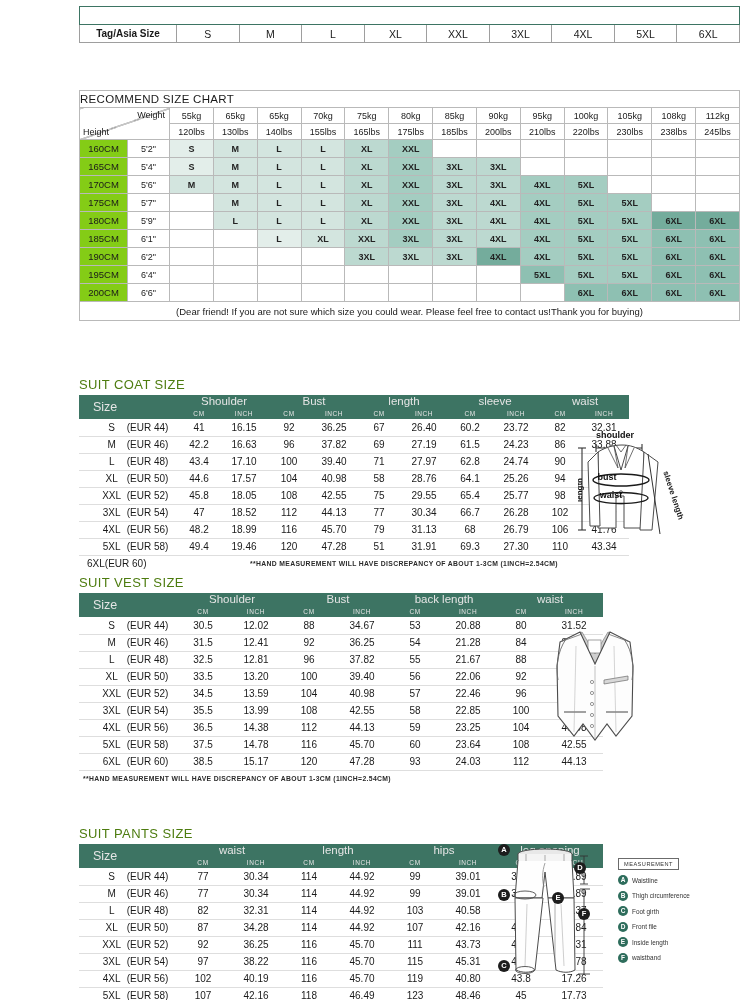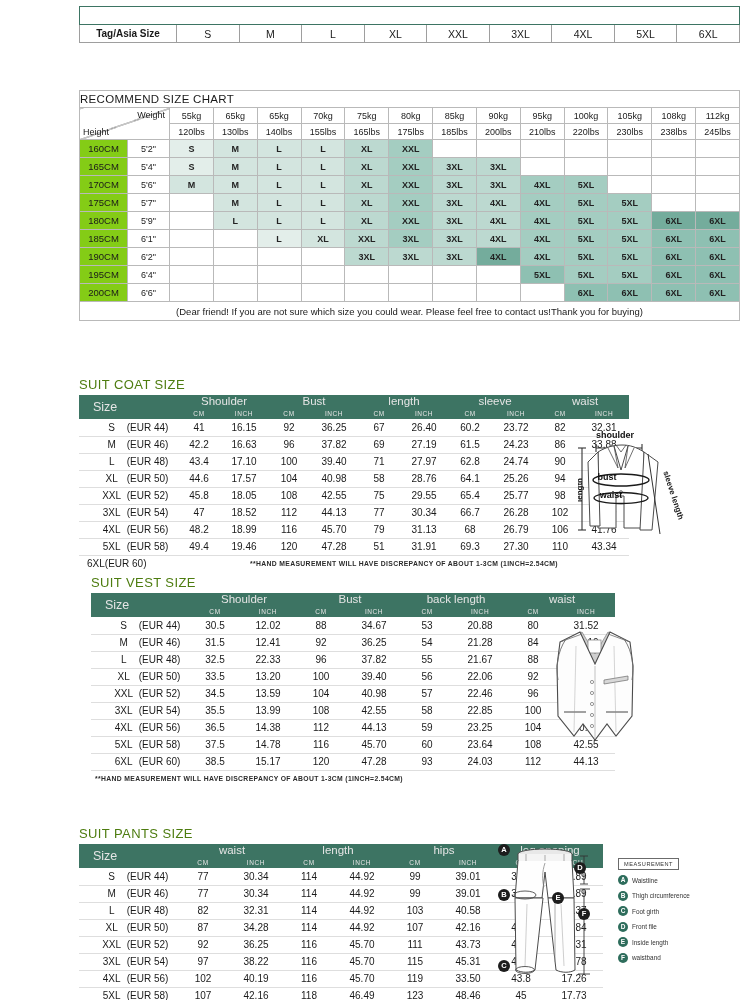--- a/index.html
+++ b/index.html
@@ -614,21 +614,21 @@
       <ellipse cx="43" cy="80" rx="27" ry="5.5" fill="none" stroke="#1a1a1a" stroke-width="1.4"></ellipse>
 
       <text class="lbl" x="18" y="20">shoulder</text>
       <text class="lbl" x="29" y="62" text-anchor="middle">bust</text>
       <text class="lbl" x="33" y="80" text-anchor="middle">waist</text>
       <text class="lblsm" x="4" y="72" transform="rotate(-90 4 72)" text-anchor="middle">length</text>
       <text class="lblsm" x="93" y="78" transform="rotate(72 93 78)" text-anchor="middle">sleeve length</text>
     </svg>
   </div>
 
-  <div class="prod" style="left:91px; top:572px;">
+  <div class="prod" style="left:79px; top:572px;">
     <div class="sec-title">SUIT VEST SIZE</div>
     <table class="prod-tbl">
       <colgroup>
         <col style="width:100px">
         <col style="width:48px">
           <col style="width:58px">
         <col style="width:48px">
           <col style="width:58px">
         <col style="width:48px">
           <col style="width:58px">
@@ -671,21 +671,21 @@
             <td class="dv">92</td>
             <td class="dv">36.25</td>
             <td class="dv">54</td>
             <td class="dv">21.28</td>
             <td class="dv">84</td>
             <td class="dv">33.10</td>
           </tr>
           <tr>
             <td class="dsz"><span class="szname">L</span>(EUR 48)</td>
             <td class="dv">32.5</td>
-            <td class="dv">22.33</td>
+            <td class="dv">12.81</td>
             <td class="dv">96</td>
             <td class="dv">37.82</td>
             <td class="dv">55</td>
             <td class="dv">21.67</td>
             <td class="dv">88</td>
             <td class="dv">34.67</td>
           </tr>
           <tr>
             <td class="dsz"><span class="szname">XL</span>(EUR 50)</td>
             <td class="dv">33.5</td>
@@ -889,21 +889,21 @@
             <td class="dv">42.6</td>
             <td class="dv">16.78</td>
           </tr>
           <tr>
             <td class="dsz"><span class="szname">4XL</span>(EUR 56)</td>
             <td class="dv">102</td>
             <td class="dv">40.19</td>
             <td class="dv">116</td>
             <td class="dv">45.70</td>
             <td class="dv">119</td>
-            <td class="dv">33.50</td>
+            <td class="dv">40.80</td>
             <td class="dv">43.8</td>
             <td class="dv">17.26</td>
           </tr>
           <tr>
             <td class="dsz"><span class="szname">5XL</span>(EUR 58)</td>
             <td class="dv">107</td>
             <td class="dv">42.16</td>
             <td class="dv">118</td>
             <td class="dv">46.49</td>
             <td class="dv">123</td>

